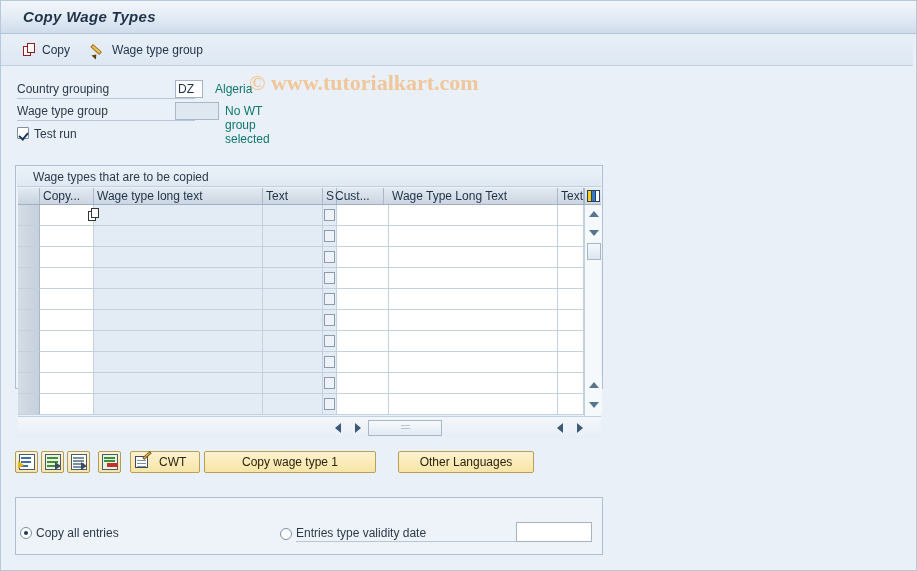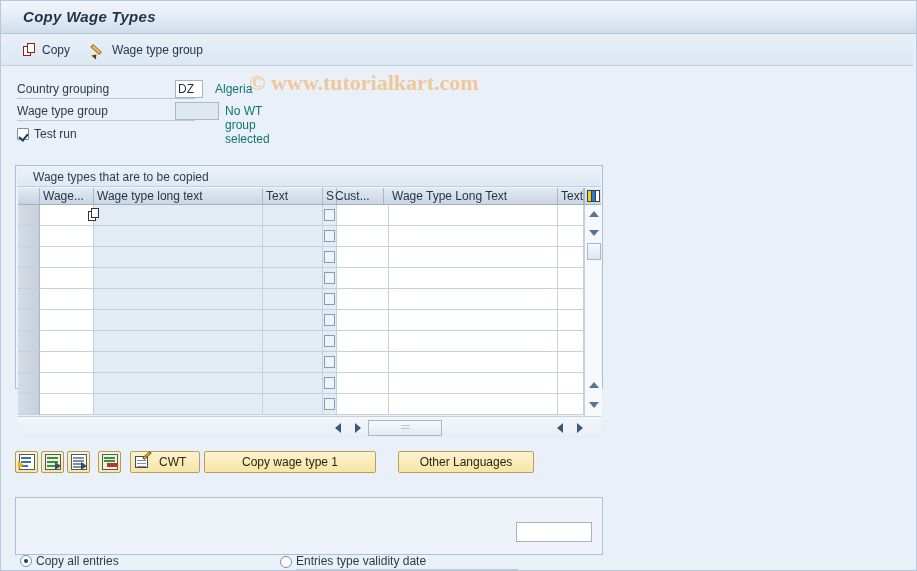--- a/index.html
+++ b/index.html
@@ -88,21 +88,21 @@
   }
   .fin {
     position: absolute; height: 18px; border: 1px solid #a5b3c2;
     background: #fff; font-family: "Liberation Sans", sans-serif; font-size: 12px;
     color: #1f3247; padding: 0 2px; line-height: 16px;
   }
   .fin.readonly { background: #dfe8f1; border-color: #a9b8c8; }
   .fdesc { position: absolute; font-size: 12px; color: #0f766e; top: 2px; }
 
   
-  .chkrow { position: absolute; left: 16px; display: flex; align-items: center; gap: 5px; }
+  .chkrow { position: absolute; left: 16px; display: flex; align-items: flex-start; gap: 5px; }
   .cbox {
     width: 12px; height: 12px; background: #fff; border: 1px solid #7d8fa2;
     position: relative; flex: 0 0 auto; border-radius: 1px;
   }
   .cbox.on::after {
     content: ""; position: absolute; left: 2px; top: 5px; width: 4px; height: 7px;
     border-right: 2px solid #1c3a5e; border-bottom: 2px solid #1c3a5e;
     transform: rotate(40deg) translate(-1px,-2px);
   }
   .chkrow .lbl { font-size: 12px; }
@@ -254,21 +254,21 @@
     position: absolute; left: 14px; top: 496px; width: 588px; height: 58px;
     background: #eef3f9; border: 1px solid #aebfd2;
   }
   #delimcap {
     position: absolute; left: 1px; top: 1px; width: 584px; height: 18px;
     background: linear-gradient(to bottom,#eaf1f8,#dee8f2);
     border-bottom: 1px solid #c0cfdf;
   }
   #delimcap .txt { position: absolute; left: 6px; top: 2px; font-size: 12px; }
 
-  .radiorow { position: absolute; display: flex; align-items: center; gap: 4px; cursor: pointer; margin-top: 28px; }
+  .radiorow { position: absolute; display: flex; align-items: center; gap: 4px; cursor: pointer; }
   .rbox {
     width: 12px; height: 12px; border-radius: 50%; background: #fff;
     border: 1px solid #7d8fa2; position: relative; flex: 0 0 auto;
   }
   .rbox.on::after {
     content: ""; position: absolute; left: 3px; top: 3px; width: 4px; height: 4px;
     border-radius: 50%; background: #1c3a5e;
   }
   .radiorow .lbl { font-size: 12px; }
   .radiorow .underlined {
@@ -328,21 +328,21 @@
   <div id="tablepanel">
 
     <div id="tablecaption">
       <span class="txt">Wage types that are to be copied</span>
     </div>
 
     <div id="grid">
 
       <div id="gridhead">
         <div class="hc corner" style="left:0;   width:22px;"></div>
-        <div class="hc" style="left:22px; width:54px;">Wage...</div>
+        <div class="hc" style="left:22px; width:54px;">Copy...</div>
         <div class="hc" style="left:76px; width:169px;">Wage type long text</div>
         <div class="hc" style="left:245px;width:60px;">Text</div>
         <div class="hc" style="left:305px;width:14px;">S</div>
         <div class="hc" style="left:314px;width:52px;">Cust...</div>
         <div class="hc" style="left:371px;width:169px;">Wage Type Long Text</div>
         <div class="hc" style="left:540px;width:26px;">Text</div>
 
         <div id="gridconfig">
           <span class="glyph">
               <i></i>

